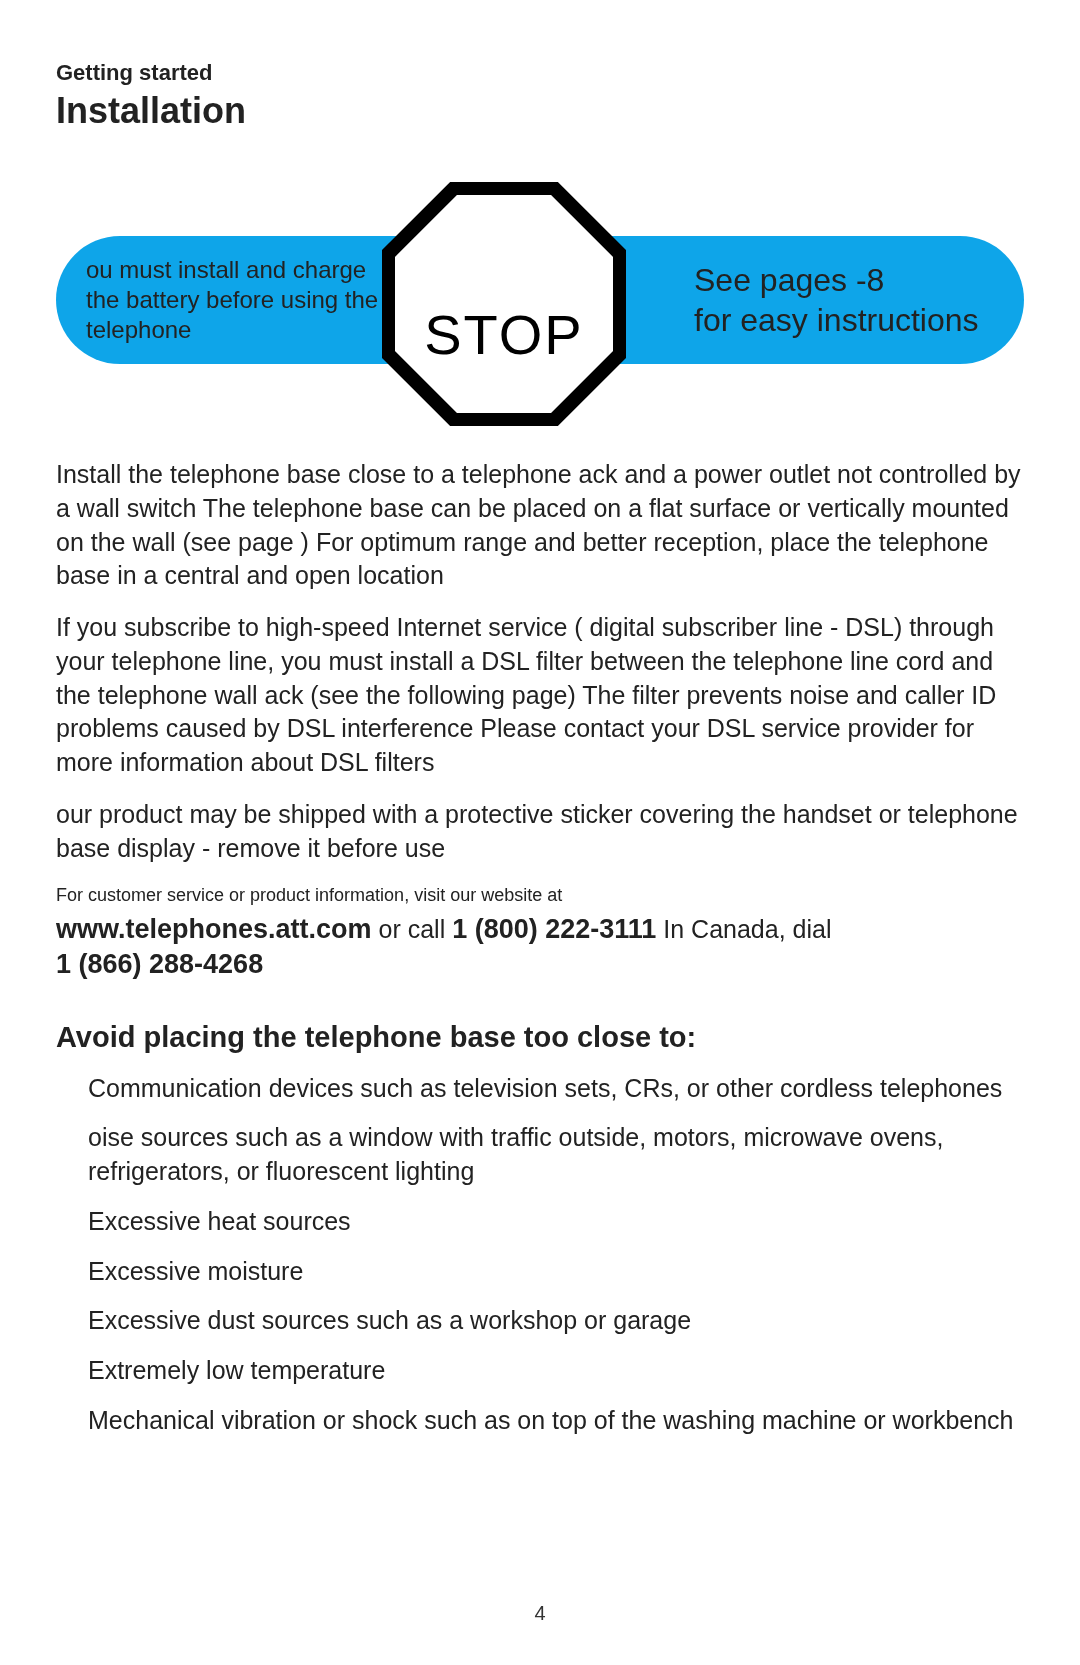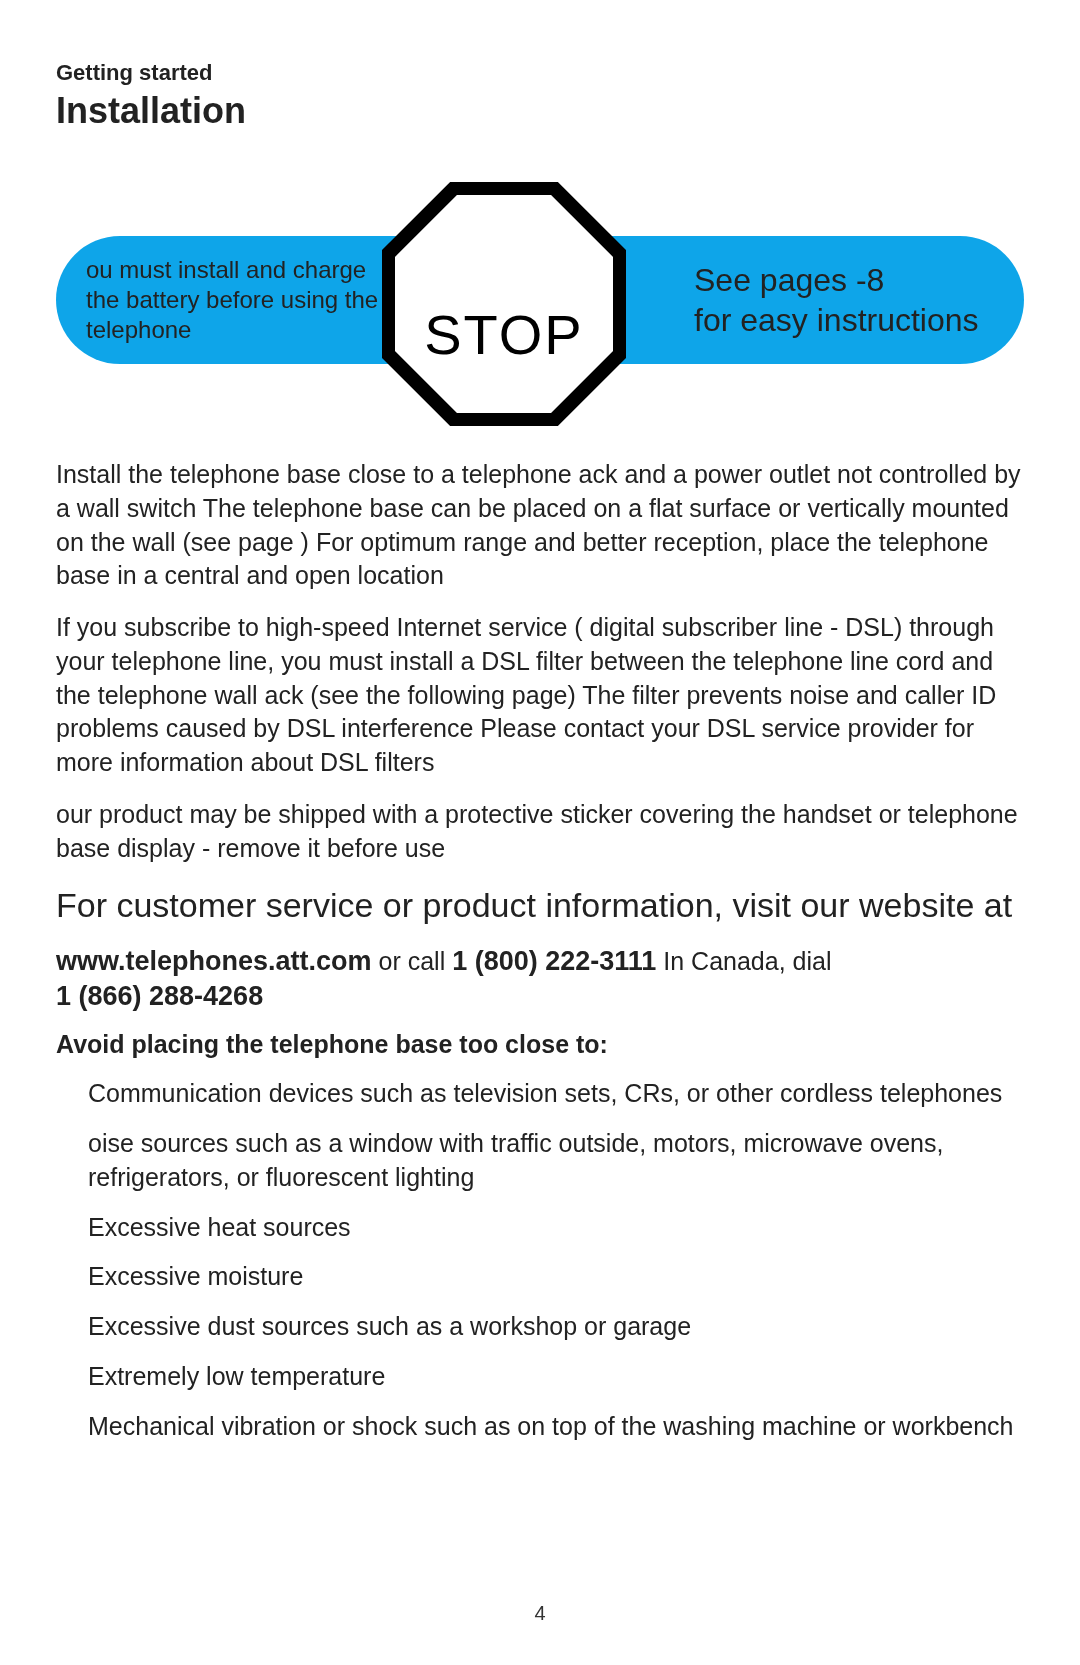--- a/index.html
+++ b/index.html
@@ -75,33 +75,33 @@
     letter-spacing: 2px;
     color: #000;
   }
   .body-para {
     font-size: 25px;
     line-height: 1.35;
     color: #222;
     margin-bottom: 18px;
   }
   .cs-line {
-    font-size: 34px;
+    font-size: 18px;
     line-height: 1.35;
     color: #222;
-    margin-bottom: 15px;
+    margin-bottom: 4px;
   }
   .contact-block {
     font-size: 25px;
     line-height: 1.3;
-    margin-bottom: 16px;
+    margin-bottom: 39px;
   }
   .contact-block .strong { font-weight: 700; font-size: 27px; }
   .avoid-heading {
-    font-size: 25px;
+    font-size: 29px;
     font-weight: 600;
     margin-bottom: 18px;
   }
   ul.avoid-list {
     list-style: none;
     padding-left: 32px;
   }
   ul.avoid-list li {
     font-size: 25px;
     line-height: 1.35;

